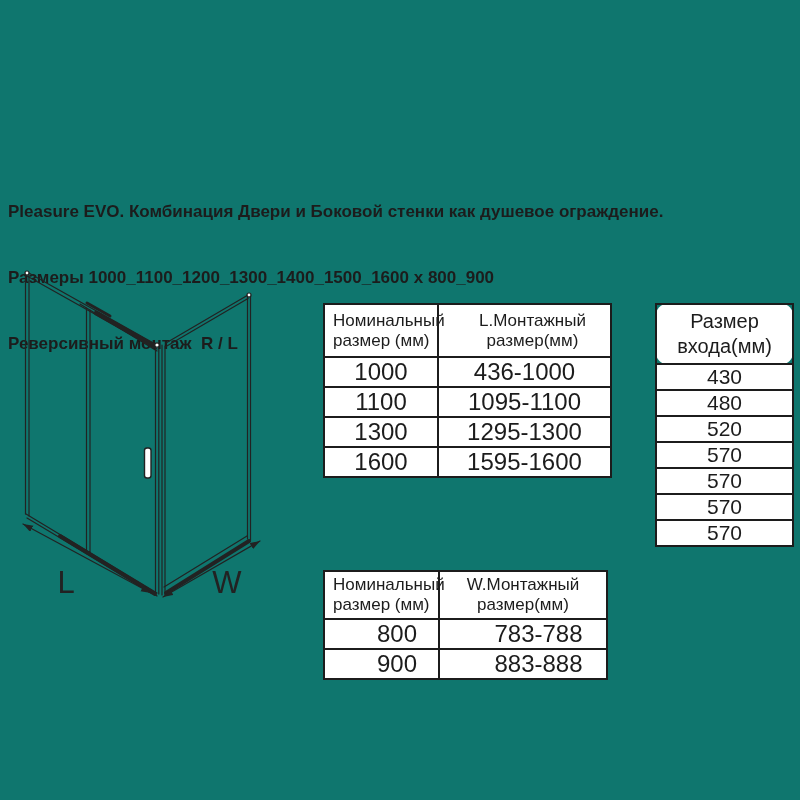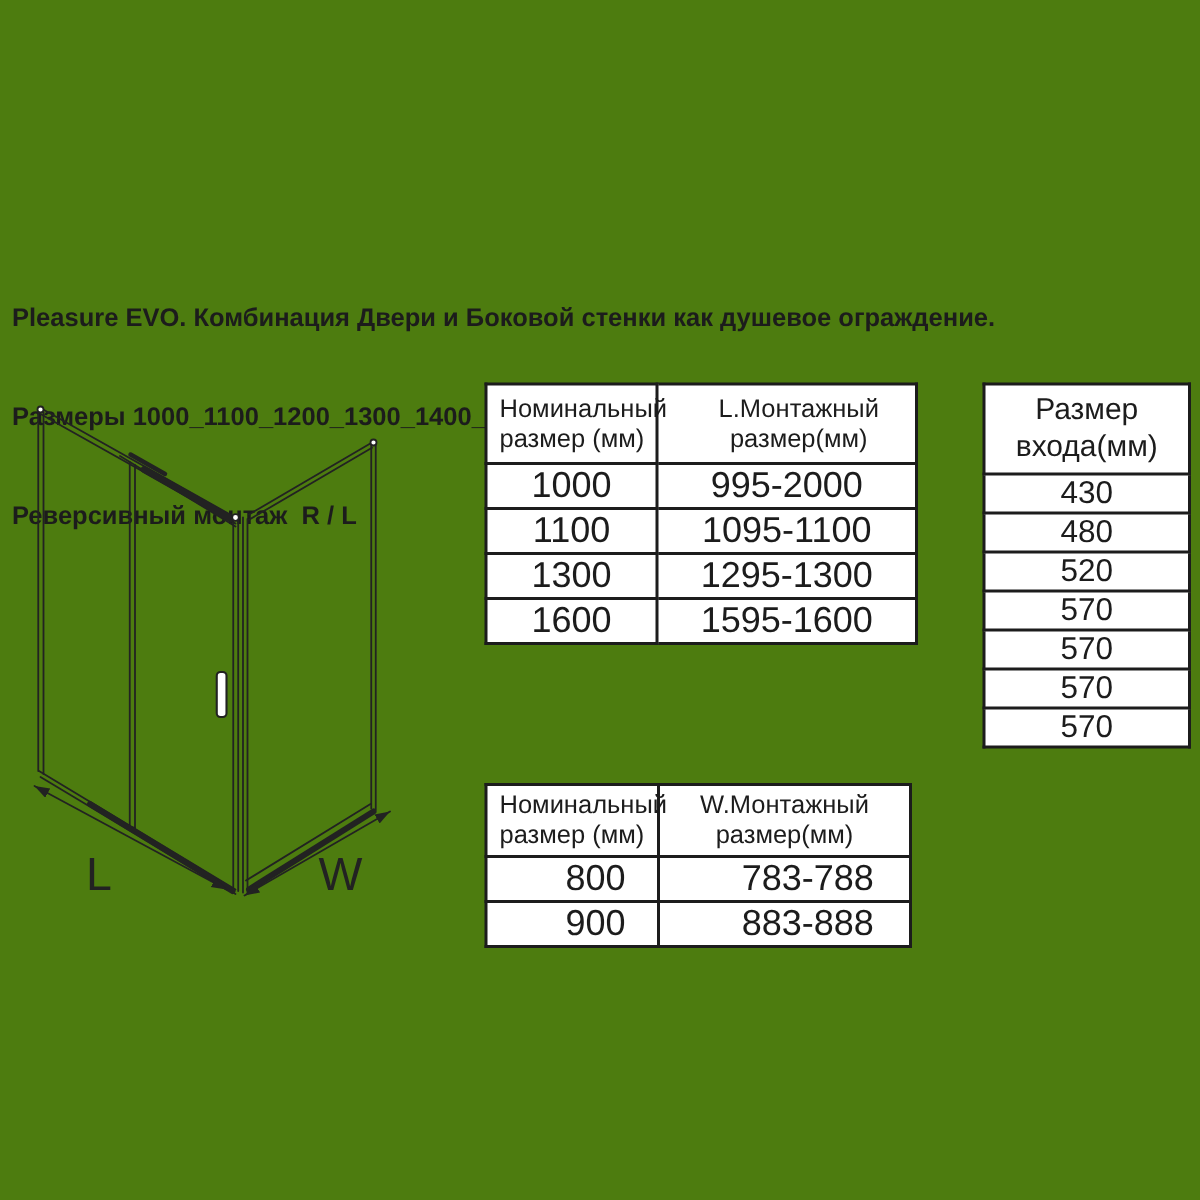--- a/index.html
+++ b/index.html
@@ -1,20 +1,20 @@
 <!DOCTYPE html>
 <html><head>
 <meta charset="utf-8">
 <style>
   html, body { margin: 0; padding: 0; background: #ffffff; }
   .canvas {
     position: relative;
     width: 800px;
     height: 800px;
-    background: #4d7c0f;
+    background: #0f766e;
     font-family: "Liberation Sans", sans-serif;
     color: #1c1c1c;
     overflow: hidden;
   }
 
   
   .doc-header {
     position: absolute;
     left: 8px;
     top: 157px;
@@ -26,40 +26,41 @@
 
   
   .diagram { position: absolute; left: 0; top: 250px; }
 
   
   .tbl {
     position: absolute;
     border-collapse: collapse;
     table-layout: fixed;
     color: #1c1c1c;
+    margin-top: 48px;
   }
   .tbl th, .tbl td {
     border: 2px solid #1c1c1c;
     padding: 0;
     font-weight: normal;
     vertical-align: middle;
     text-align: center;
     background: #ffffff;
   }
   .hdr-line { display: block; }
 
   
   .tbl-length { left: 323px; top: 255px; width: 289px; }
   .tbl-length th { height: 51px; font-size: 17px; line-height: 20px; padding-left: 16px; }
   .tbl-length th.th-left { text-align: left; padding-left: 8px; }
   .tbl-length td { height: 23px; font-size: 24px; }
 
   
   .tbl-entry { left: 655px; top: 255px; width: 139px; }
-  .tbl-entry th { height: 58px; font-size: 20px; line-height: 25px; }
+  .tbl-entry th { height: 58px; font-size: 20px; line-height: 25px; border-radius: 11px; }
   .tbl-entry td { height: 22px; font-size: 21px; }
 
   
   .tbl-width { left: 323px; top: 522px; width: 285px; }
   .tbl-width th { height: 46px; font-size: 17px; line-height: 20px; }
   .tbl-width th.th-left { text-align: left; padding-left: 8px; }
   .tbl-width td { height: 27px; font-size: 24px; padding-left: 31px; }
 </style>
 </head>
 <body>
@@ -144,21 +145,21 @@
         </th>
         <th>
           <span class="hdr-line">L.Монтажный</span>
           <span class="hdr-line">размер(мм)</span>
         </th>
       </tr>
     </thead>
     <tbody>
       <tr>
         <td>1000</td>
-        <td>995-2000</td>
+        <td>436-1000</td>
       </tr>
       <tr>
         <td>1100</td>
         <td>1095-1100</td>
       </tr>
       <tr>
         <td>1300</td>
         <td>1295-1300</td>
       </tr>
       <tr>

